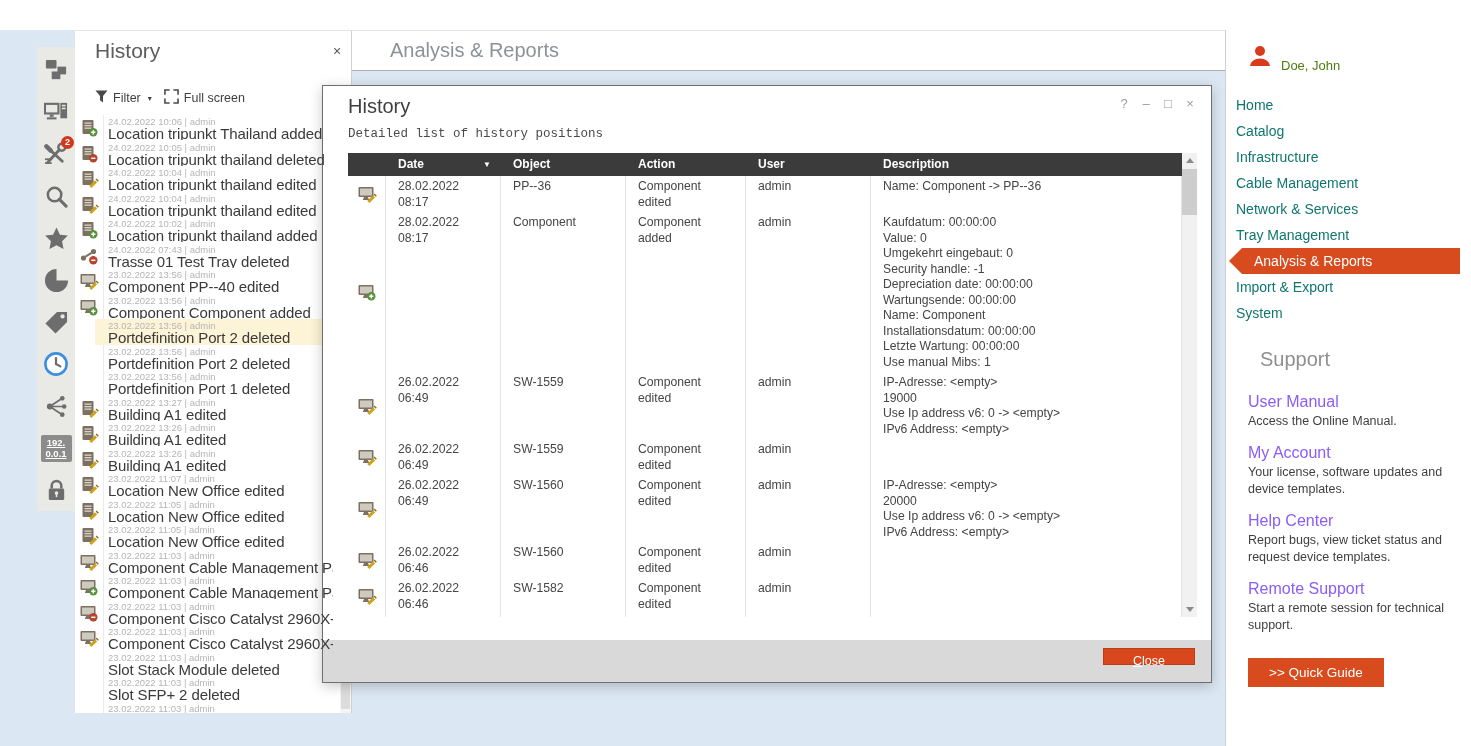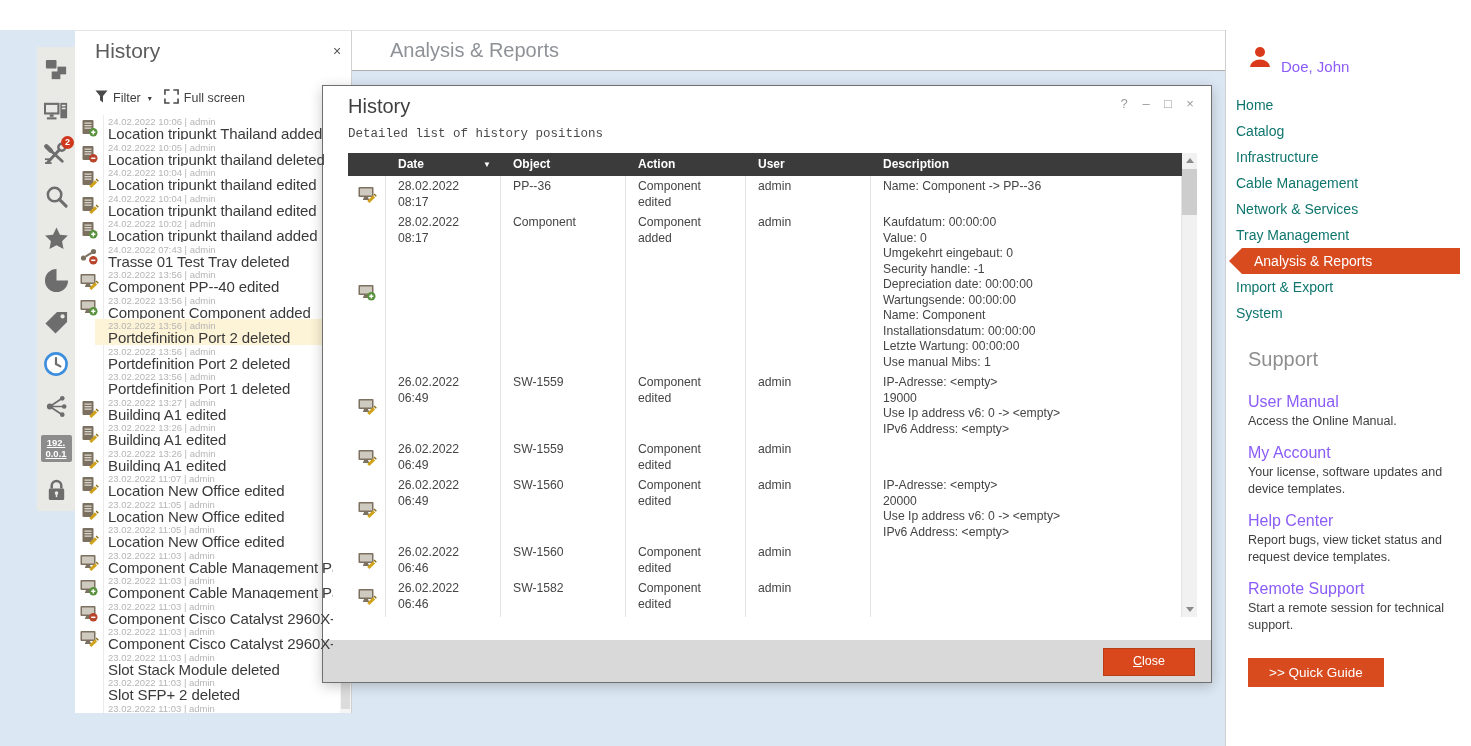--- a/index.html
+++ b/index.html
@@ -32,27 +32,27 @@
   .hp-scrollbar { position:absolute; right:0; top:84px; width:11px; bottom:0; background:#f5f5f5; cursor:pointer; }
   .hp-thumb { position:absolute; left:1px; right:1px; top:160px; bottom:4px; background:#dcdcdc; }
 
   
   .main-titlebar { position:absolute; left:352px; top:30px; width:873px; height:41px; background:#fff; border-bottom:1px solid #aeaeae; border-top:1px solid #e4e4e4; }
   .main-title { position:absolute; left:38px; top:8px; font-size:20px; color:#8e9297; }
 
   
   .sidebar { position:absolute; left:1225px; top:30px; width:246px; height:716px; background:#fff; border-left:1px solid #cfcfcf; }
   .sb-user { position:absolute; left:22px; top:12px; display:flex; align-items:center; gap:9px; cursor:pointer; }
-  .sb-user .name { font-size:15px; color:#8b5cf6;margin-top:16px; }
+  .sb-user .name { font-size:13px; color:#4d7c0f;margin-top:16px; }
   .sb-nav { position:absolute; left:0; top:62px; right:0; }
   .sb-nav .item { height:26px; line-height:26px; padding-left:10px; font-size:14px; color:#0f766e; cursor:pointer; position:relative; }
   .sb-nav .item.active { background:#d74b1e; color:#fff; margin-left:16px; margin-right:11px; padding-left:12px; }
   .sb-nav .item.active::before { content:""; position:absolute; left:-13px; top:0; width:0; height:0; border-top:13px solid transparent; border-bottom:13px solid transparent; border-right:13px solid #d74b1e; }
   .sb-support { position:absolute; left:22px; top:318px; right:14px; }
-  .sb-support .s-title { font-size:20px; color:#8f8f8f; margin-bottom:22px; }
+  .sb-support .s-title { font-size:20px; color:#8f8f8f; margin-bottom:22px;margin-left:12px; }
   .s-link { margin-bottom:14px; }
   .s-link .lt { font-size:16px; color:#8b5cf6; cursor:pointer; margin-bottom:2px; }
   .s-link .ld { font-size:12.5px; color:#3f3f3f; line-height:17px; }
   .quick-guide { display:inline-block; margin-top:10px; background:#d74b1e; color:#fff; font-size:13.5px; padding:7px 21px; cursor:pointer; }
 
   
   .modal { position:absolute; left:322px; top:85px; width:890px; height:598px; background:#fff; border:1px solid #6f6f6f; box-shadow:0 3px 12px rgba(0,0,0,.22); }
   .m-title { position:absolute; left:25px; top:9px; font-size:20px; color:#3f3f3f; }
   .m-subtitle { position:absolute; left:25px; top:41px; font-size:12.5px; color:#4a4a4a;font-family:Liberation Mono, monospace; }
   .m-controls { position:absolute; right:10px; top:9px; display:flex; }
@@ -69,21 +69,21 @@
   .c-date { width:115px; flex:none; }
   .c-object { width:125px; flex:none; }
   .c-action { width:120px; flex:none; }
   .c-user { width:125px; flex:none; }
   .c-desc { flex:1; white-space:pre-line; }
   .t-scroll { position:absolute; right:0; top:0; width:15px; bottom:0; background:#f1f1f1; cursor:pointer; }
   .t-scroll .up { position:absolute; top:5px; left:3.5px; width:0; height:0; border-left:4px solid transparent; border-right:4px solid transparent; border-bottom:5px solid #8a8a8a; }
   .t-scroll .thumb { position:absolute; top:16px; left:0; width:15px; height:46px; background:#cdcdcd; }
   .t-scroll .down { position:absolute; bottom:5px; left:3.5px; width:0; height:0; border-left:4px solid transparent; border-right:4px solid transparent; border-top:5px solid #8a8a8a; }
   .m-footer { position:absolute; left:0; right:0; bottom:0; height:42px; background:#d9d9d9; }
-  .m-close-btn { position:absolute; right:16px; top:8px; width:92px; height:28px; background:#d9481c; border:1px solid #b93d15; color:#fff; font-size:12.5px; text-align:center; line-height:25px; cursor:pointer; }
+  .m-close-btn { position:absolute; right:16px; top:8px; width:92px; height:17px; background:#d9481c; border:1px solid #b93d15; color:#fff; font-size:12.5px; text-align:center; line-height:25px; cursor:pointer; }
 </style>
 </head>
 <body>
 
 <div class="page">
   <div class="topbar"></div>
 
   <div class="left-toolbar" id="left-toolbar">
       <div class="tb-item">
         <svg width="25" height="25" viewBox="0 0 26 26">

